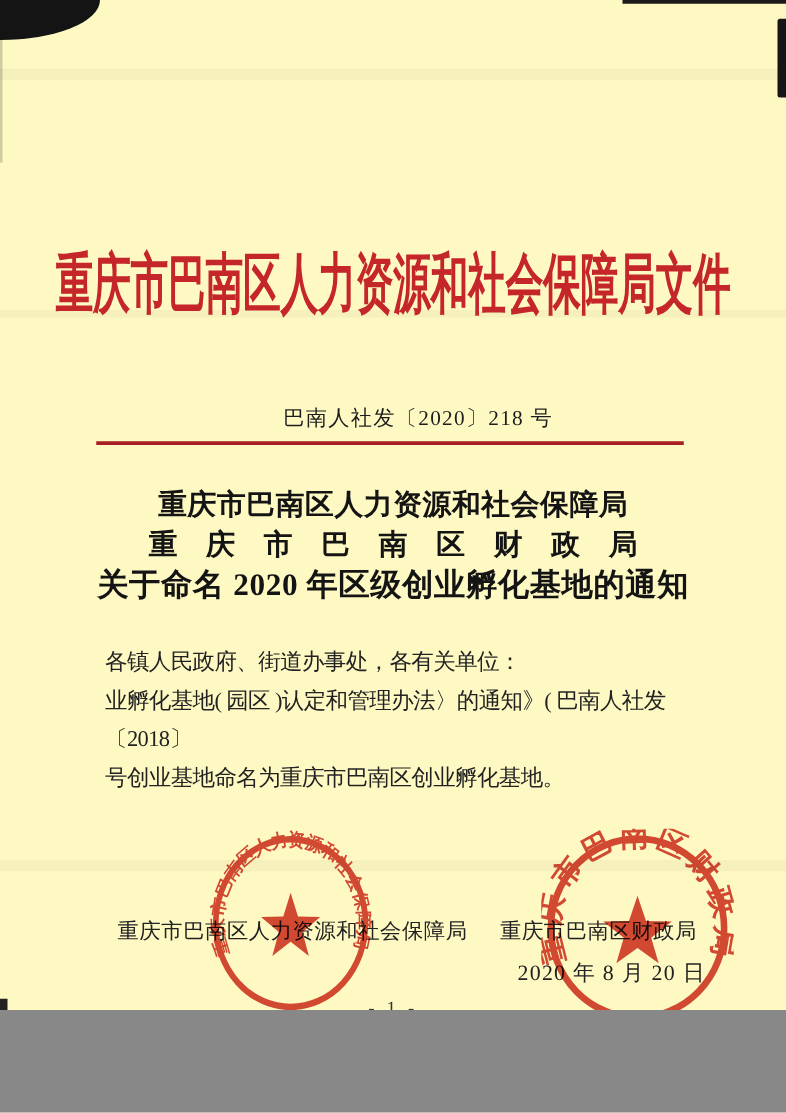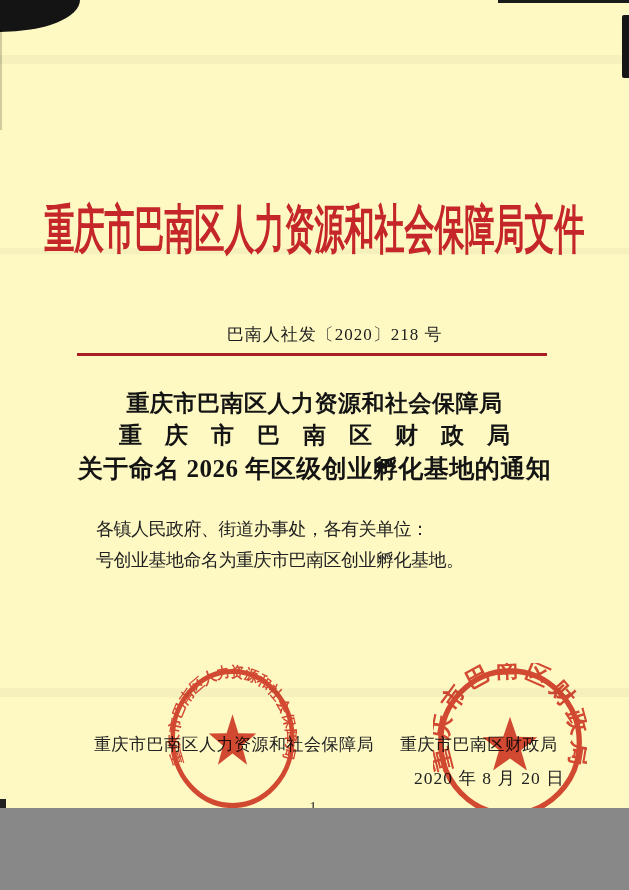--- a/index.html
+++ b/index.html
@@ -37,21 +37,21 @@
 
   
   .doc-title { position:absolute; top:388px; left:0; right:0; text-align:center; font-weight:700; color:#141414; }
   .doc-title .t1 { font-size:23px; line-height:32px; letter-spacing:0.5px; }
   .doc-title .t2 { font-size:23px; line-height:32px; }
   .doc-title .t2 span { letter-spacing:23px; margin-right:-23px; }
   .doc-title .t3 { font-size:25px; line-height:33px; letter-spacing:0.5px; }
 
   
   .body-text {
-    position:absolute; top:514px; left:96px; width:500px;
+    position:absolute; top:514px; left:84px; width:500px;
     font-size:18px; line-height:31px; letter-spacing:-0.5px; color:#222;
   }
   .body-text .indent { text-indent:2em; }
 
   
   .sig-left  { position:absolute; top:733px; left:94px;  font-size:17px; letter-spacing:0.5px; color:#222; }
   .sig-right { position:absolute; top:733px; left:400px; font-size:17px; letter-spacing:0.5px; color:#222; }
   .sig-date  { position:absolute; top:766px; left:414px; font-size:17.5px; letter-spacing:1px; color:#222; }
 
   .page-number { position:absolute; top:799px; left:0; right:0; text-align:center;
@@ -78,25 +78,26 @@
   <div class="corner-bl"></div>
   <div class="speck"></div>
 
   <div class="header-title">重庆市巴南区人力资源和社会保障局文件</div>
   <div class="doc-number">巴南人社发〔2020〕218 号</div>
   <div class="red-rule"></div>
 
   <div class="doc-title">
     <div class="t1">重庆市巴南区人力资源和社会保障局</div>
     <div class="t2"><span>重庆市巴南区财政局</span></div>
-    <div class="t3">关于命名 2026 年区级创业孵化基地的通知</div>
+    <div class="t3">关于命名 2020 年区级创业孵化基地的通知</div>
   </div>
 
   <div class="body-text">
     <div>各镇人民政府、街道办事处，各有关单位：</div>
+    <div>业孵化基地( 园区 )认定和管理办法〉的通知》( 巴南人社发〔2018〕</div>
     <div>号创业基地命名为重庆市巴南区创业孵化基地。</div>
   </div>
 
   <div class="sig-left">重庆市巴南区人力资源和社会保障局</div>
   <div class="sig-right">重庆市巴南区财政局</div>
   <div class="sig-date">2020 年 8 月 20 日</div>
 
   <svg class="seal seal-left" viewBox="0 0 160 160" preserveAspectRatio="none">
     <circle cx="80" cy="80" r="72" fill="none" stroke="#cf372c" stroke-width="5.5"></circle>
     <path id="arcL" d="M 21,106 A 65,65 0 1 1 139,106" fill="none"></path>

